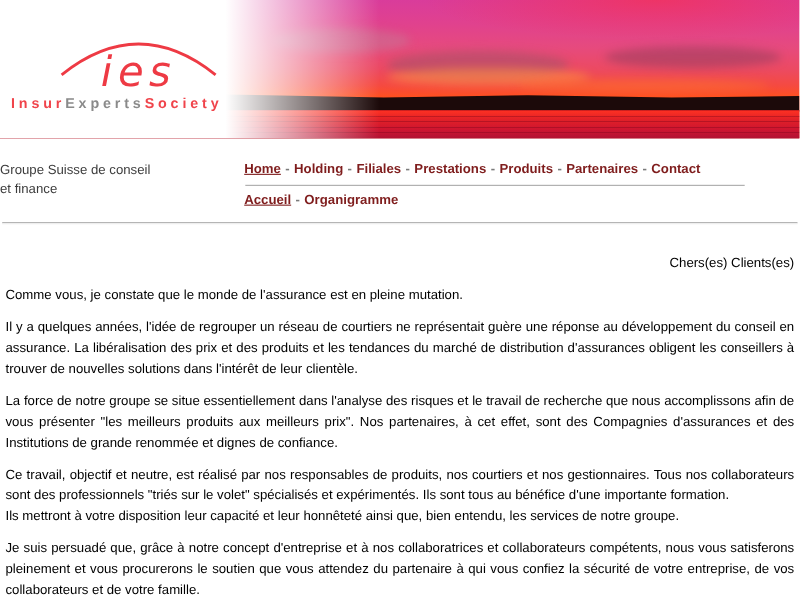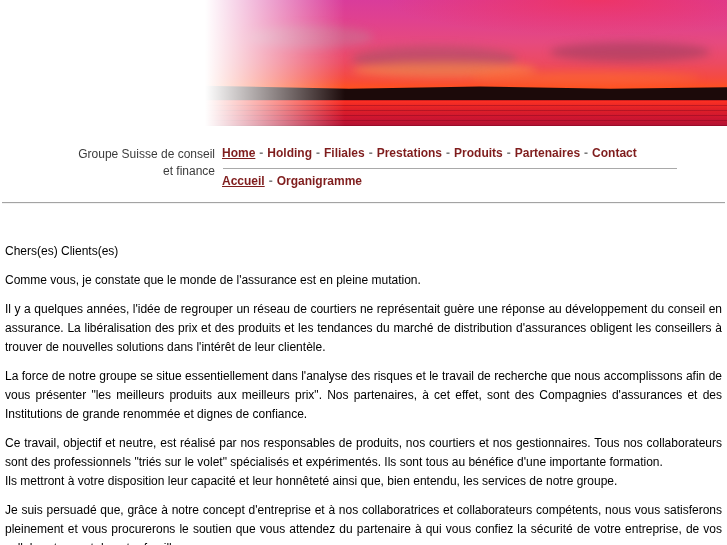--- a/index.html
+++ b/index.html
@@ -64,21 +64,21 @@
     position: absolute; left: 10px; top: 86px;
     font-size: 13px; font-weight: bold;
     letter-spacing: 3.5px; white-space: nowrap;
   }
   .logo-word .red { color: #f0444b; }
   .logo-word .gray { color: #8a8a8a; }
 
   
   .header-row { display: flex; padding-top: 20px; }
   .tagline {
-    width: 215px; text-align: right;
+    width: 215px; text-align: left;
     font-size: 12px; line-height: 17px; color: #3c3c3c;
   }
   .nav-col { margin-left: 7px; width: 456px; }
   .nav-row { font-size: 12px; font-weight: bold; color: #7b7b7b; line-height: 15px; white-space: nowrap; }
   .nav-link { color: #7f1d1d; text-decoration: underline; cursor: pointer; }
   .nav-item { color: #7f1d1d; cursor: pointer; }
   .sep { color: #7b7b7b; margin: 0 4px; }
   .nav-divider {
     border: none; border-top: 1px solid #a9a9a9;
     margin: 7px 0 5px 1px; width: 454px; height: 0;
@@ -86,36 +86,45 @@
 
   
   .main-divider {
     border: none; height: 2px; margin: 13px 2px 0 2px;
     border-top: 1px solid #a3a3a3; border-bottom: 1px solid #f2f2f2;
   }
 
   
   .content { padding: 0 5px; font-size: 12px; line-height: 19px; color: #000; }
   .content p { margin: 0 0 10px 0; text-align: justify; }
-  .content .greeting { margin-top: 38px; text-align: left; }
+  .content .greeting { margin-top: 26px; text-align: right; }
 </style>
 </head>
 <body>
 
 <div class="banner">
   <div class="sky"></div>
   <div class="cloud cloud-1"></div>
   <div class="cloud cloud-2"></div>
   <div class="cloud cloud-3"></div>
   <div class="cloud cloud-4"></div>
   <div class="cloud cloud-5"></div>
   <div class="land"></div>
   <div class="water"></div>
   <div class="white-fade"></div>
 
+  <div class="logo">
+    <svg class="logo-svg" width="160" height="60" viewBox="0 0 160 60">
+      <path class="logo-arc" d="M 8 40 Q 78 -16 148 40"></path>
+      <text class="logo-mark-text" x="78" y="50" text-anchor="middle">ies</text>
+    </svg>
+    <div class="logo-word">
+      <span class="red">Insur</span><span class="gray">Experts</span><span class="red">Society</span>
+    </div>
+  </div>
 </div>
 
 <div class="header-row">
   <div class="tagline">
     <div>Groupe Suisse de conseil</div>
     <div>et finance</div>
   </div>
 
   <div class="nav-col">
     <div class="nav-row">

